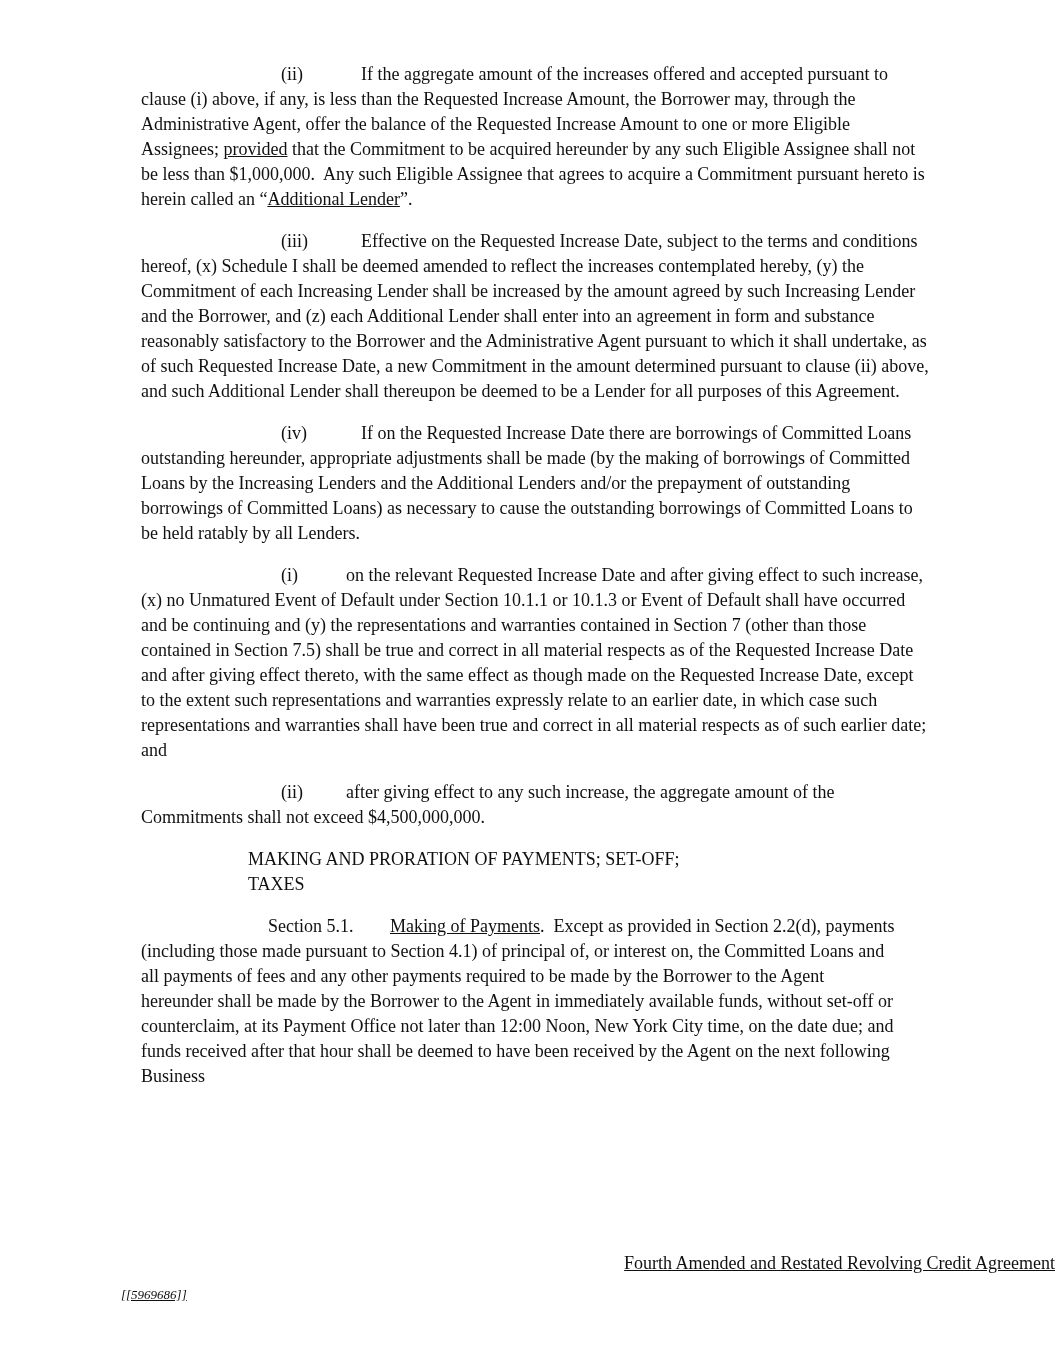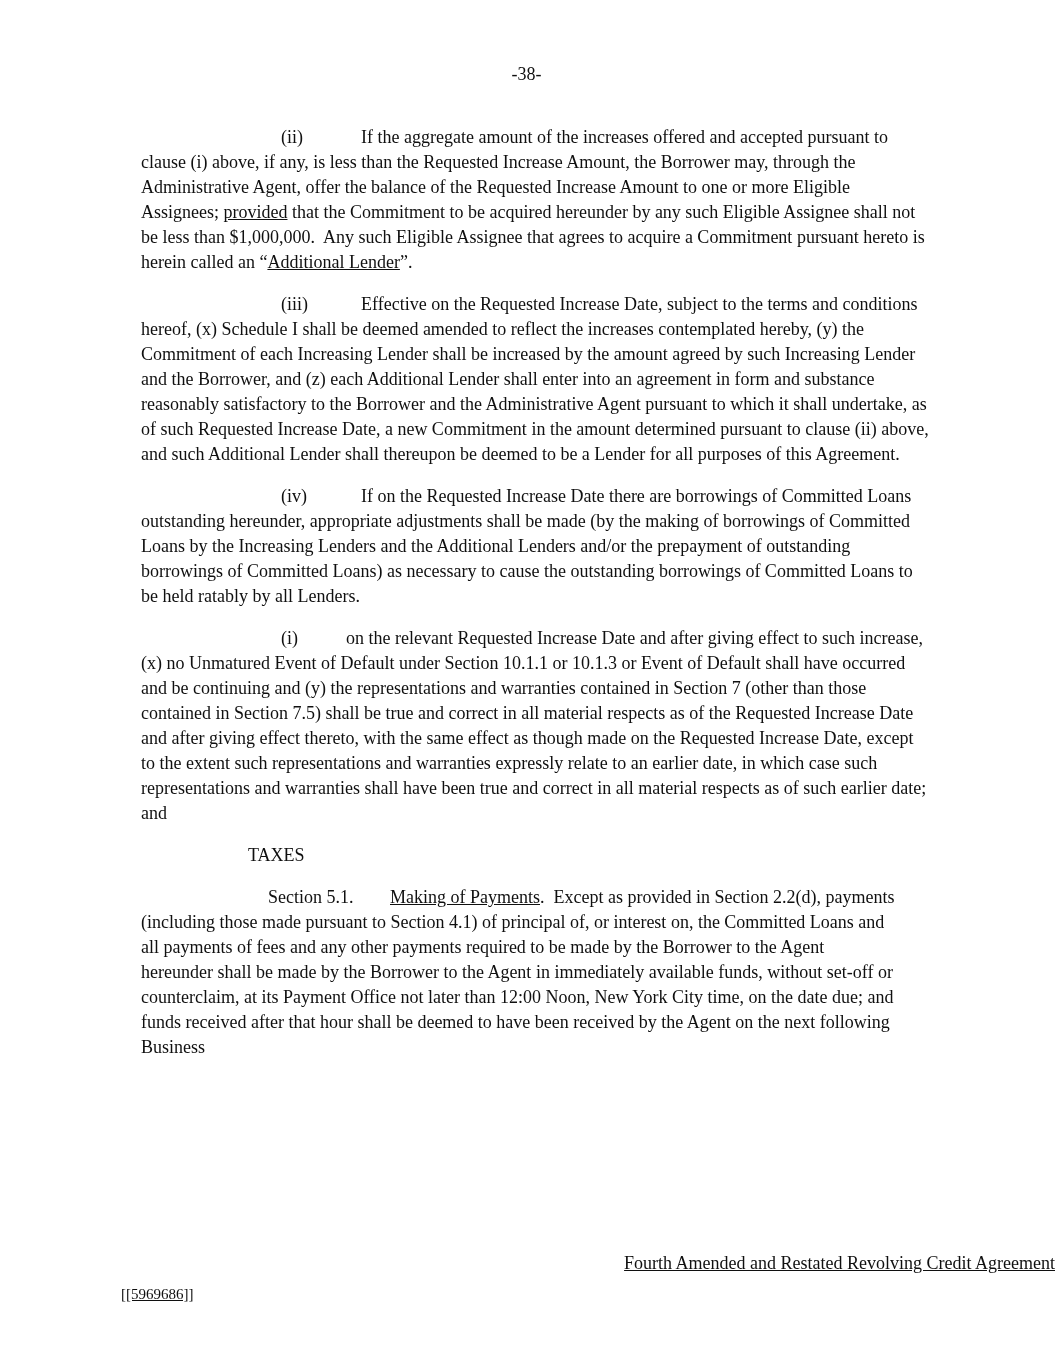--- a/index.html
+++ b/index.html
@@ -63,45 +63,47 @@
     top: 1251px;
     left: 0;
     width: 100%;
     text-align: right;
   }
   .footer span { text-decoration: underline; }
   .docid {
     position: absolute;
     top: 1288px;
     left: 121px;
-    font-size: 15px;
+    font-size: 13px;
     line-height: 13px;
     text-decoration: underline;
+    font-style: italic;
   }
 </style>
 </head>
 <body>
 
 <div class="page">
   <div class="content">
 
-    <div class="pagenum">-38-</div>
 
     <p class="para indent-roman"><span class="plabel w80">(ii)</span><span><span>If the aggregate amount of the increases offered and accepted pursuant to clause (i) above, if any, is less than the Requested Increase Amount, the Borrower may, through the Administrative Agent, offer the balance of the Requested Increase Amount to one or more Eligible Assignees; </span><span class="u">provided</span><span> that the Commitment to be acquired hereunder by any such Eligible Assignee shall not be less than $1,000,000.  Any such Eligible Assignee that agrees to acquire a Commitment pursuant hereto is herein called an “</span><span class="u">Additional Lender</span><span>”.</span></span></p>
 
     <p class="para indent-roman"><span class="plabel w80">(iii)</span><span><span>Effective on the Requested Increase Date, subject to the terms and conditions hereof, (x) Schedule I shall be deemed amended to reflect the increases contemplated hereby, (y) the Commitment of each Increasing Lender shall be increased by the amount agreed by such Increasing Lender and the Borrower, and (z) each Additional Lender shall enter into an agreement in form and substance reasonably satisfactory to the Borrower and the Administrative Agent pursuant to which it shall undertake, as of such Requested Increase Date, a new Commitment in the amount determined pursuant to clause (ii) above, and such Additional Lender shall thereupon be deemed to be a Lender for all purposes of this Agreement.</span></span></p>
 
     <p class="para indent-roman"><span class="plabel w80">(iv)</span><span><span>If on the Requested Increase Date there are borrowings of Committed Loans outstanding hereunder, appropriate adjustments shall be made (by the making of borrowings of Committed Loans by the Increasing Lenders and the Additional Lenders and/or the prepayment of outstanding borrowings of Committed Loans) as necessary to cause the outstanding borrowings of Committed Loans to be held ratably by all Lenders.</span></span></p>
 
 
     <p class="para indent-roman"><span class="plabel w65">(i)</span><span><span>on the relevant Requested Increase Date and after giving effect to such increase, (x) no Unmatured Event of Default under Section 10.1.1 or 10.1.3 or Event of Default shall have occurred and be continuing and (y) the representations and warranties contained in Section 7 (other than those contained in Section 7.5) shall be true and correct in all material respects as of the Requested Increase Date and after giving effect thereto, with the same effect as though made on the Requested Increase Date, except to the extent such representations and warranties expressly relate to an earlier date, in which case such representations and warranties shall have been true and correct in all material respects as of such earlier date; and</span></span></p>
 
+    <p class="para indent-roman"><span class="plabel w65">(ii)</span><span><span>after giving effect to any such increase, the aggregate amount of the Commitments shall not exceed $4,500,000,000.</span></span></p>
 
     <div class="sect-heading">
       <div class="sect-title">
+        <div>MAKING AND PRORATION OF PAYMENTS; SET-OFF;</div>
         <div>TAXES</div>
       </div>
     </div>
 
     <p class="para para-51"><span class="plabel w122">Section 5.1.</span><span><span class="u">Making of Payments</span><span>.  Except as provided in Section 2.2(d), payments (including those made pursuant to Section 4.1) of principal of, or interest on, the Committed Loans and all payments of fees and any other payments required to be made by the Borrower to the Agent hereunder shall be made by the Borrower to the Agent in immediately available funds, without set-off or counterclaim, at its Payment Office not later than 12:00 Noon, New York City time, on the date due; and funds received after that hour shall be deemed to have been received by the Agent on the next following Business</span></span></p>
 
   </div>
 
   <div class="footer"><span>Fourth Amended and Restated Revolving Credit Agreement</span></div>
 

